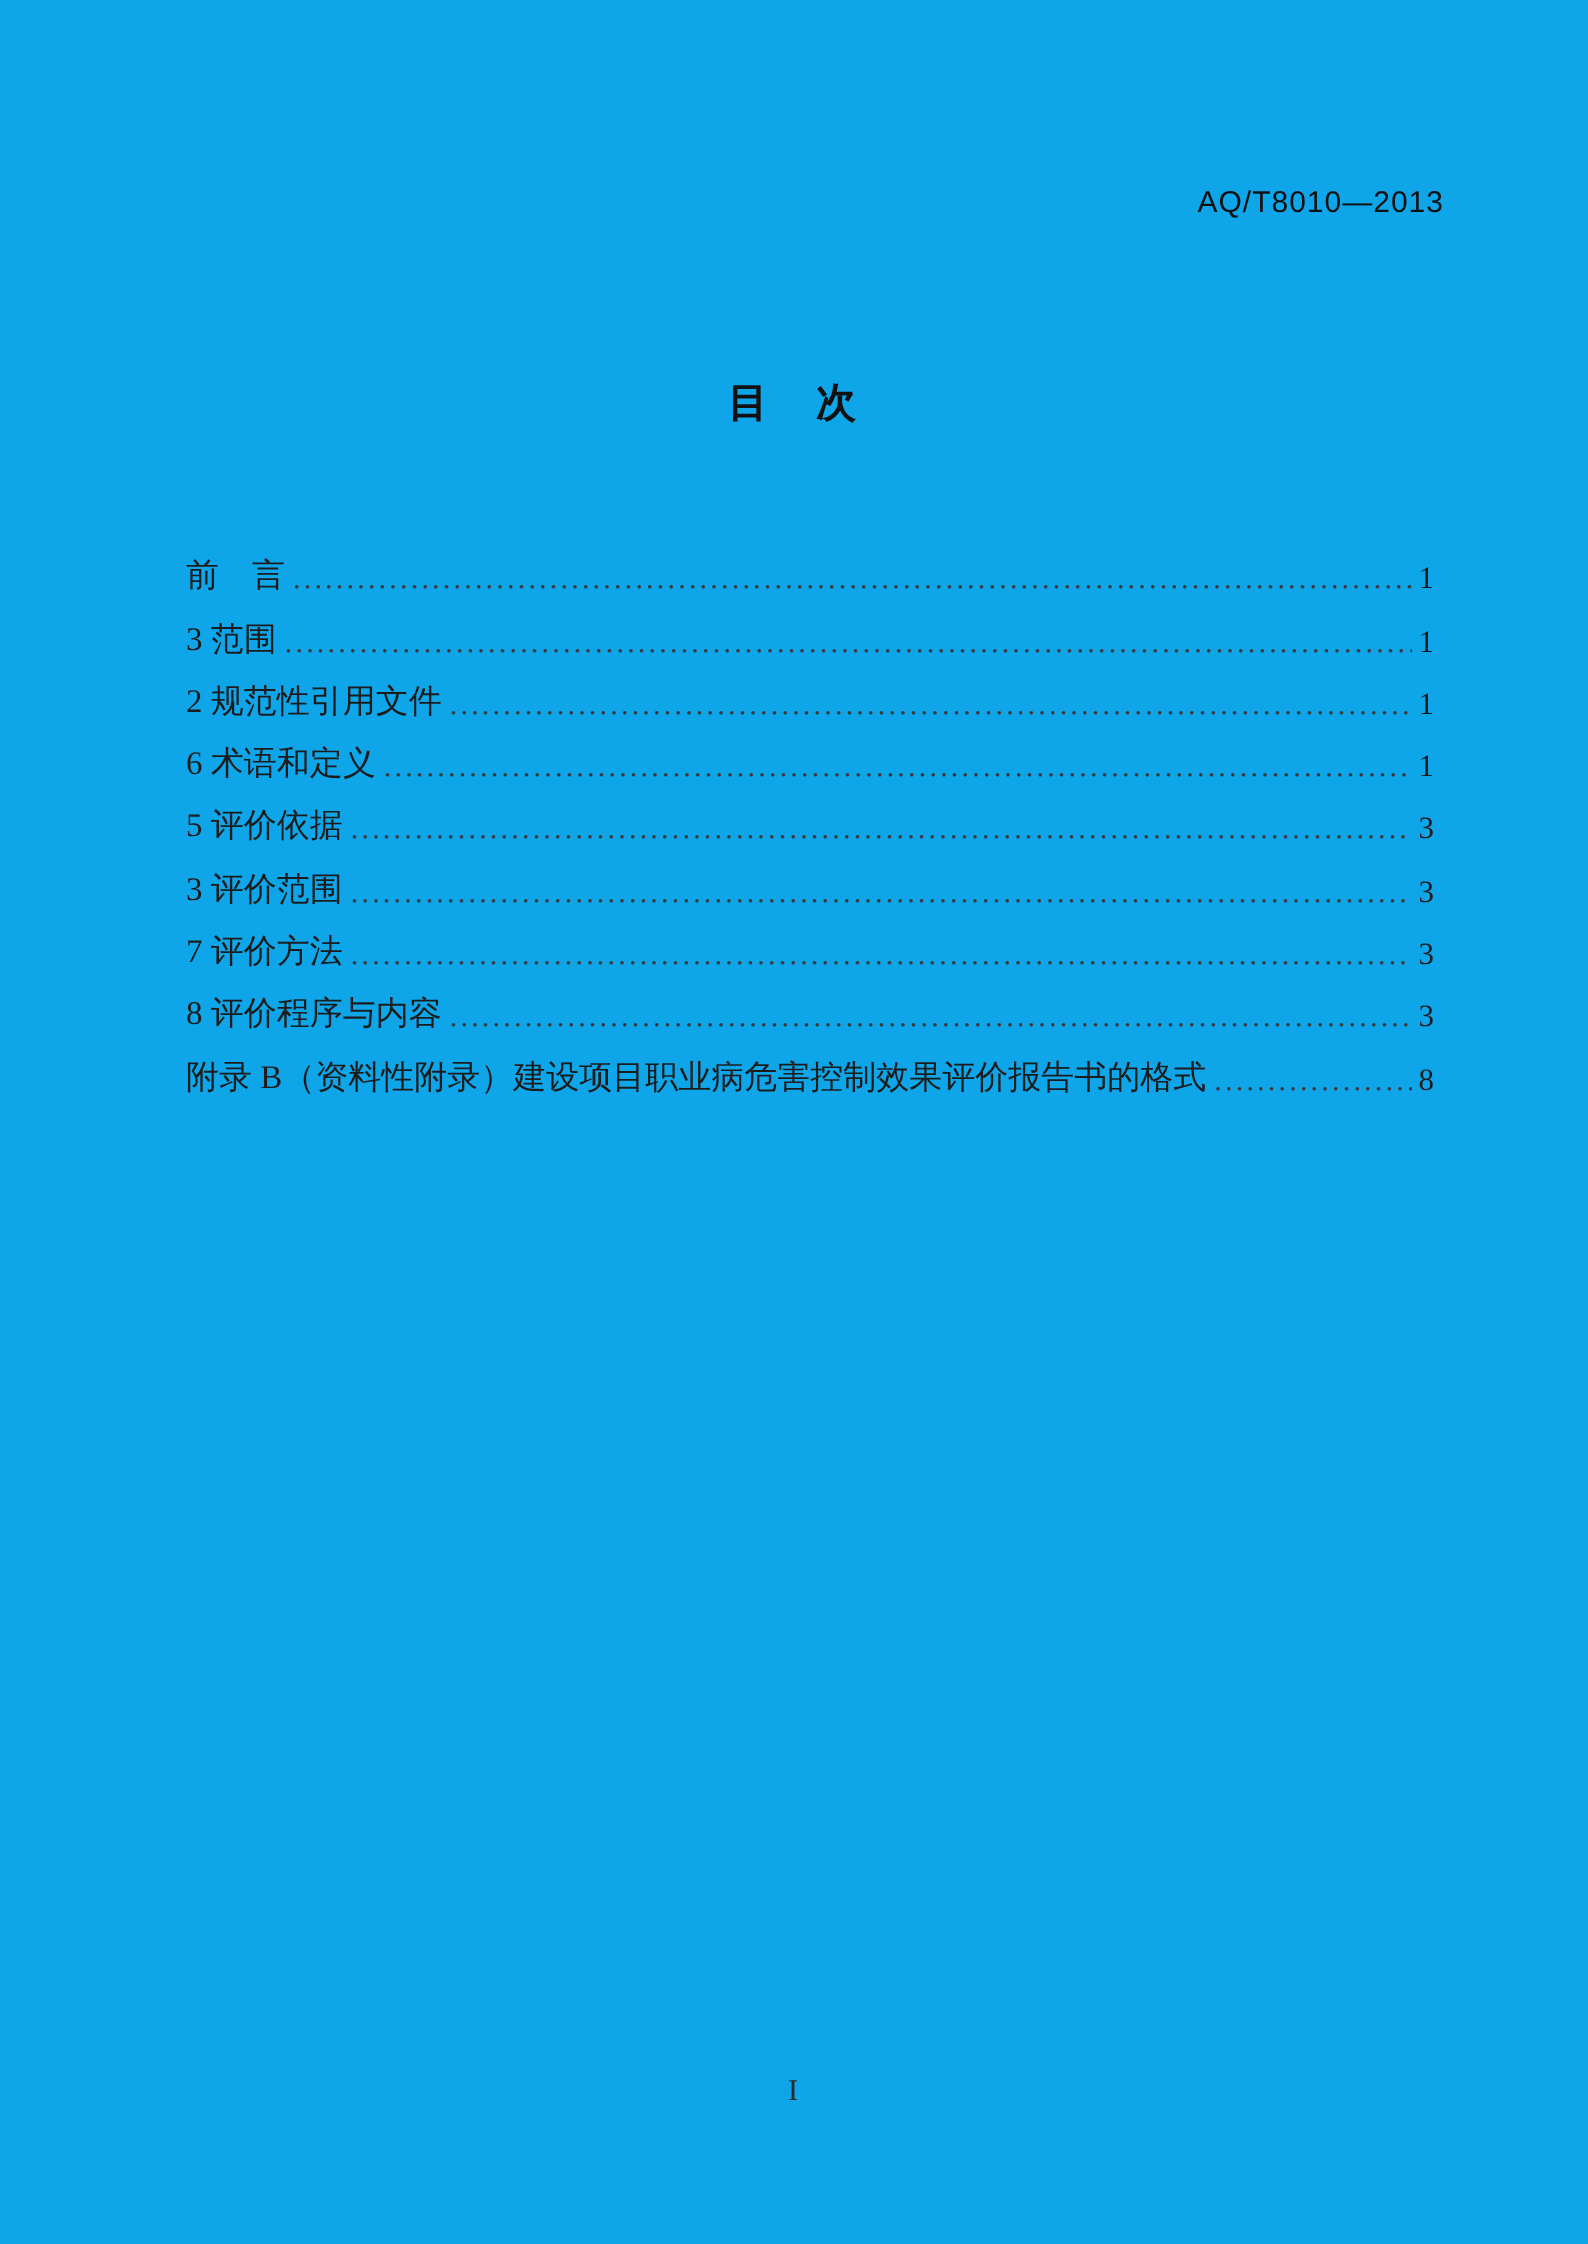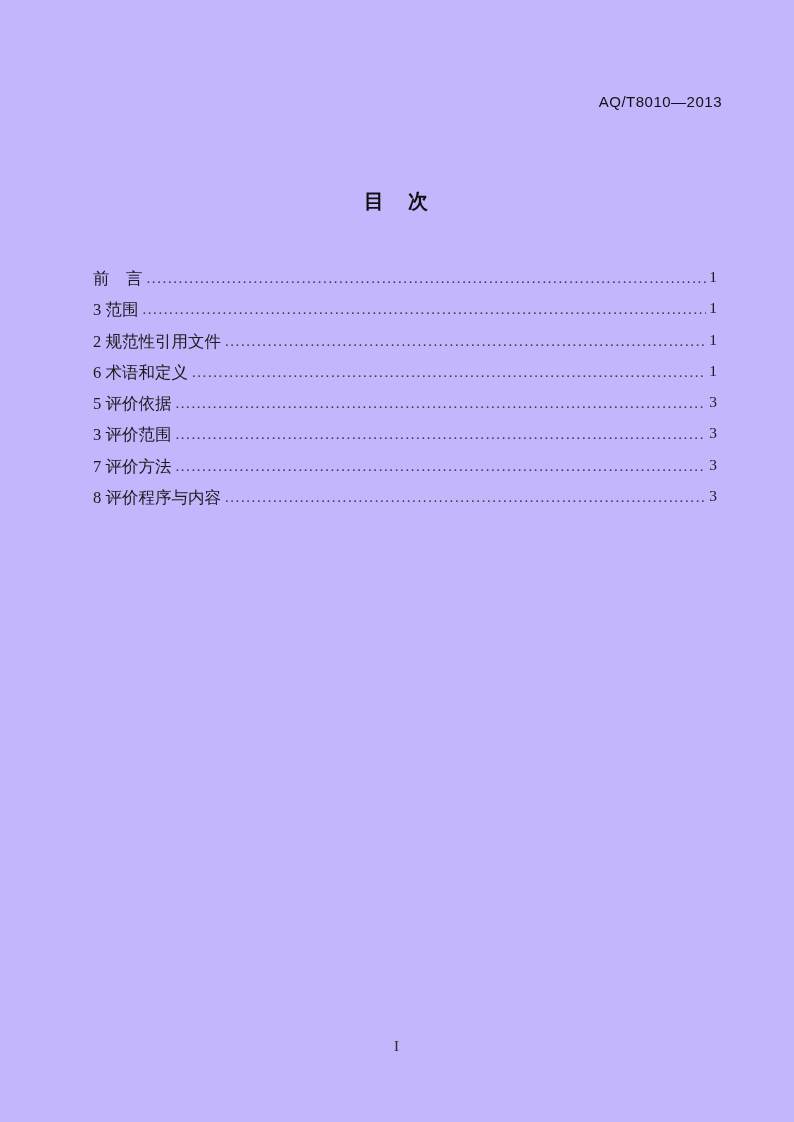--- a/index.html
+++ b/index.html
@@ -4,21 +4,21 @@
 <style>
   html, body {
     margin: 0;
     padding: 0;
     background: #ffffff;
   }
   .page {
     position: relative;
     width: 794px;
     height: 1122px;
-    background: #c4b5fd;
+    background: #0ea5e9;
     font-family: "Liberation Serif", "DejaVu Serif", serif;
     color: #1c1c1c;
     overflow: hidden;
   }
   .doc-header {
     position: absolute;
     top: 93px;
     right: 72px;
     font-family: "Liberation Sans", "DejaVu Sans", sans-serif;
     font-size: 15px;
@@ -38,21 +38,21 @@
     white-space: pre;
   }
   .toc-list {
     position: absolute;
     top: 268px;
     left: 93px;
     right: 77px;
   }
   .toc-row {
     display: flex;
-    align-items: flex-start;
+    align-items: flex-end;
     height: 31.3px;
     font-size: 16.5px;
   }
   .toc-label {
     white-space: pre;
     flex: 0 0 auto;
     color: #1c1c1c;
   }
   .dot-leader {
     flex: 1 1 auto;
@@ -136,18 +136,23 @@
       <span class="toc-page-num">3</span>
     </div>
 
     <div class="toc-row">
       <span class="toc-label">8 评价程序与内容</span>
       <span class="dot-leader"></span>
       <span class="toc-page-num">3</span>
     </div>
 
 
+    <div class="toc-row">
+      <span class="toc-label">附录 B（资料性附录）建设项目职业病危害控制效果评价报告书的格式</span>
+      <span class="dot-leader"></span>
+      <span class="toc-page-num">8</span>
+    </div>
 
   </div>
 
   <div class="doc-footer">I</div>
 
 </div>
 
 </body></html>

